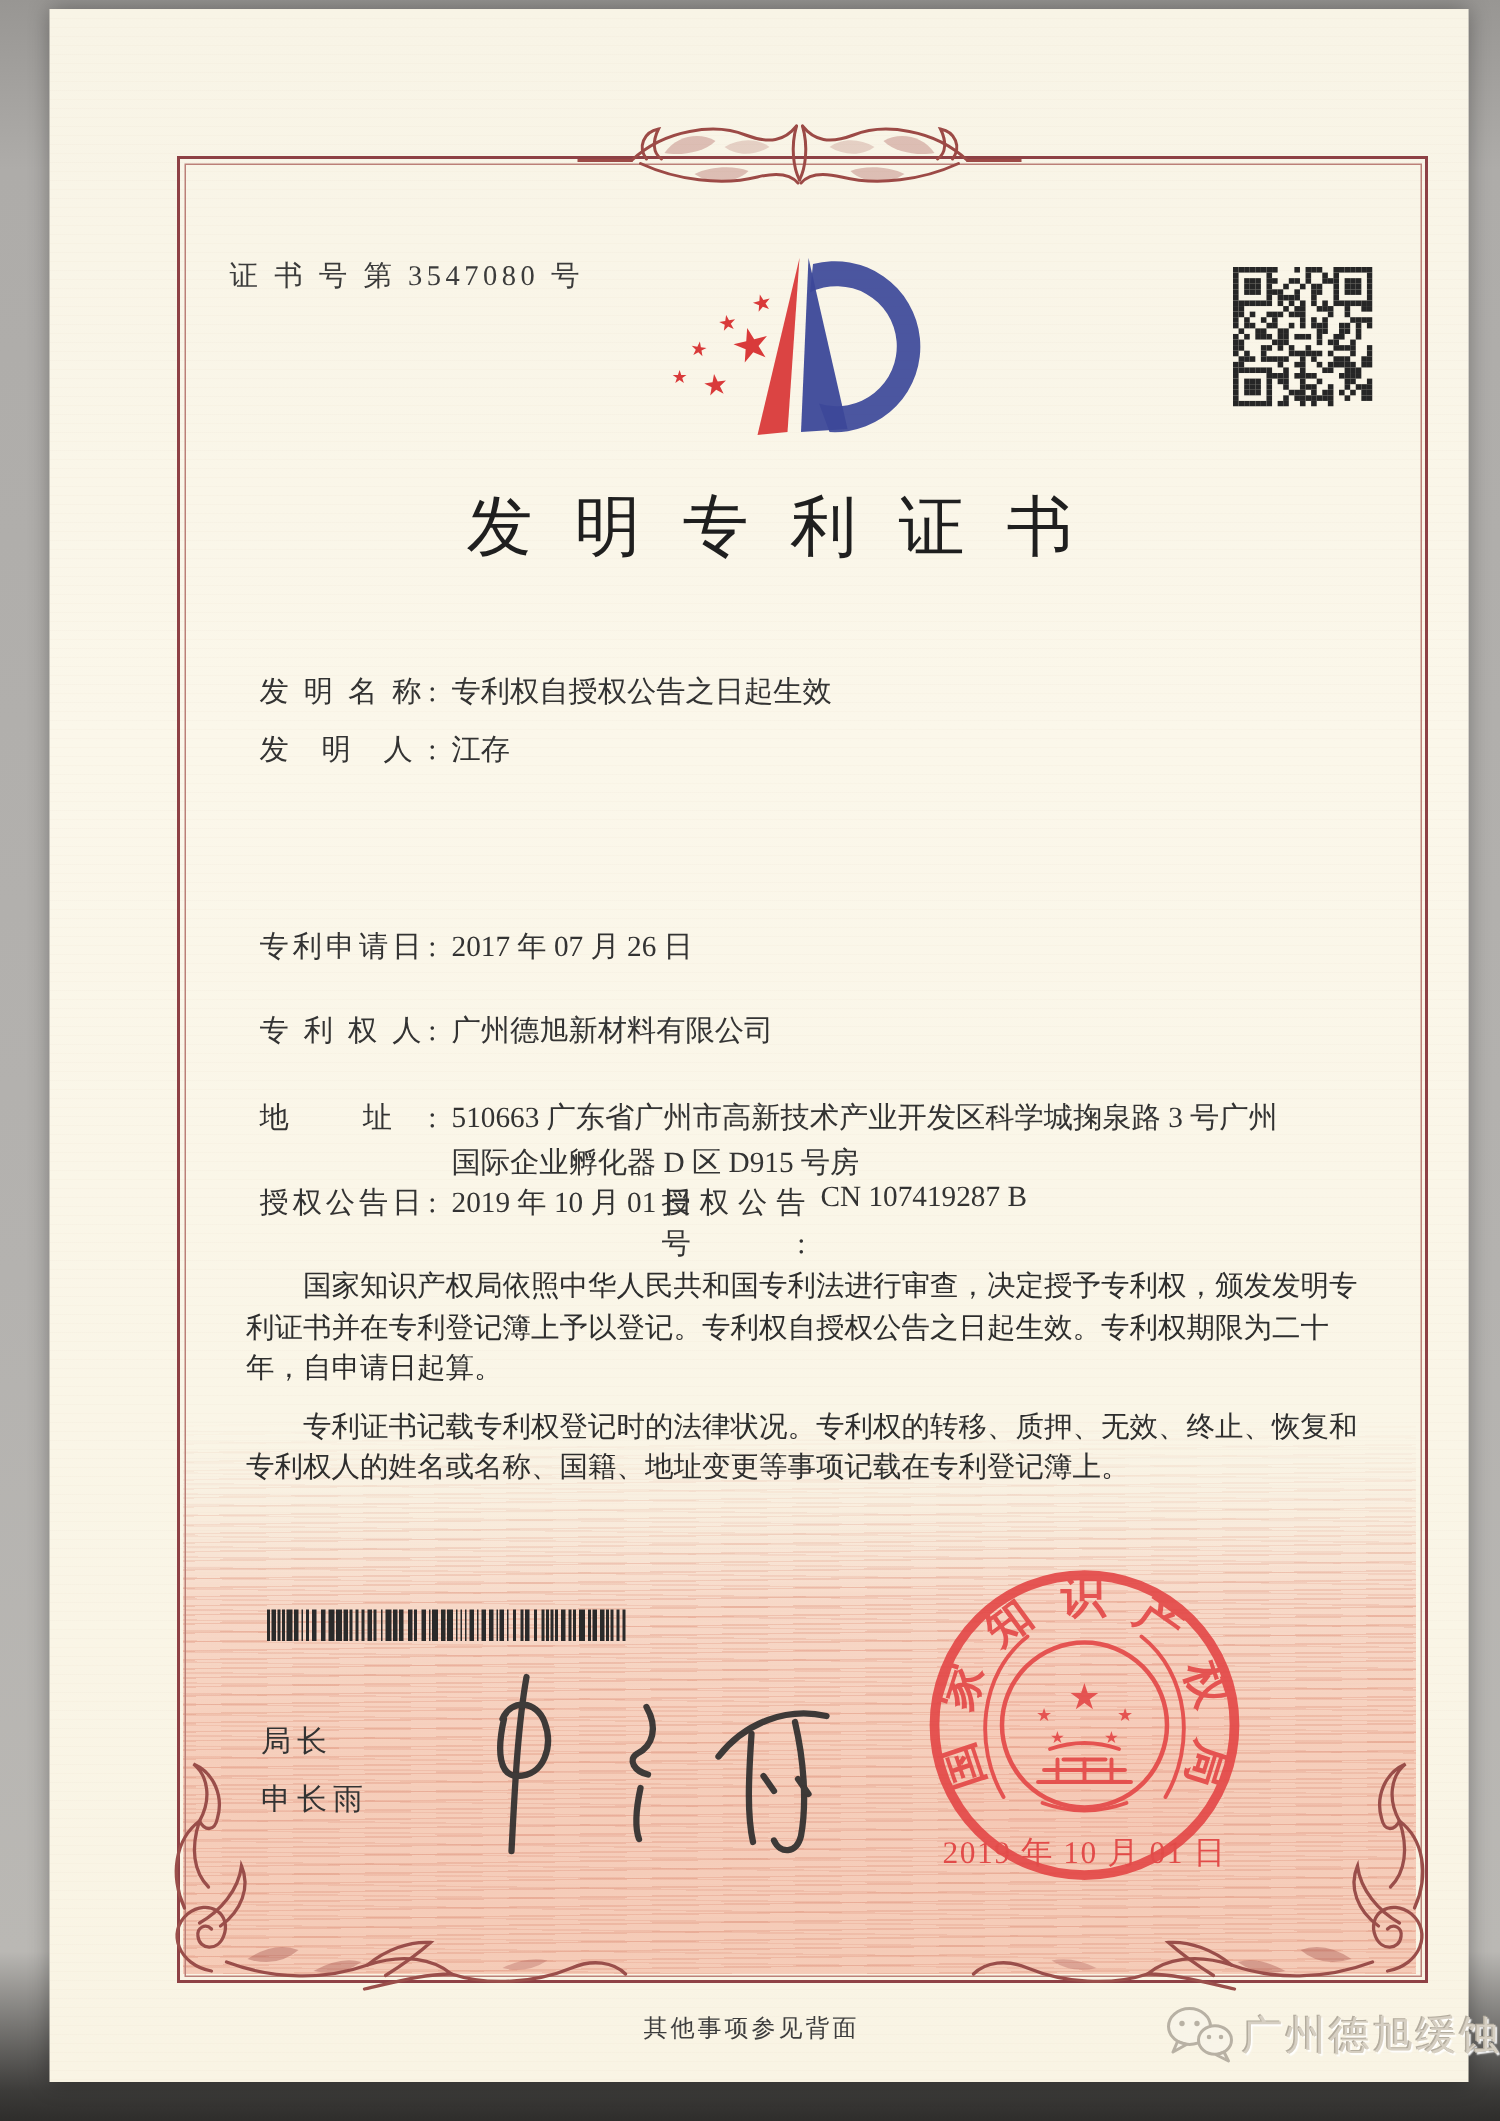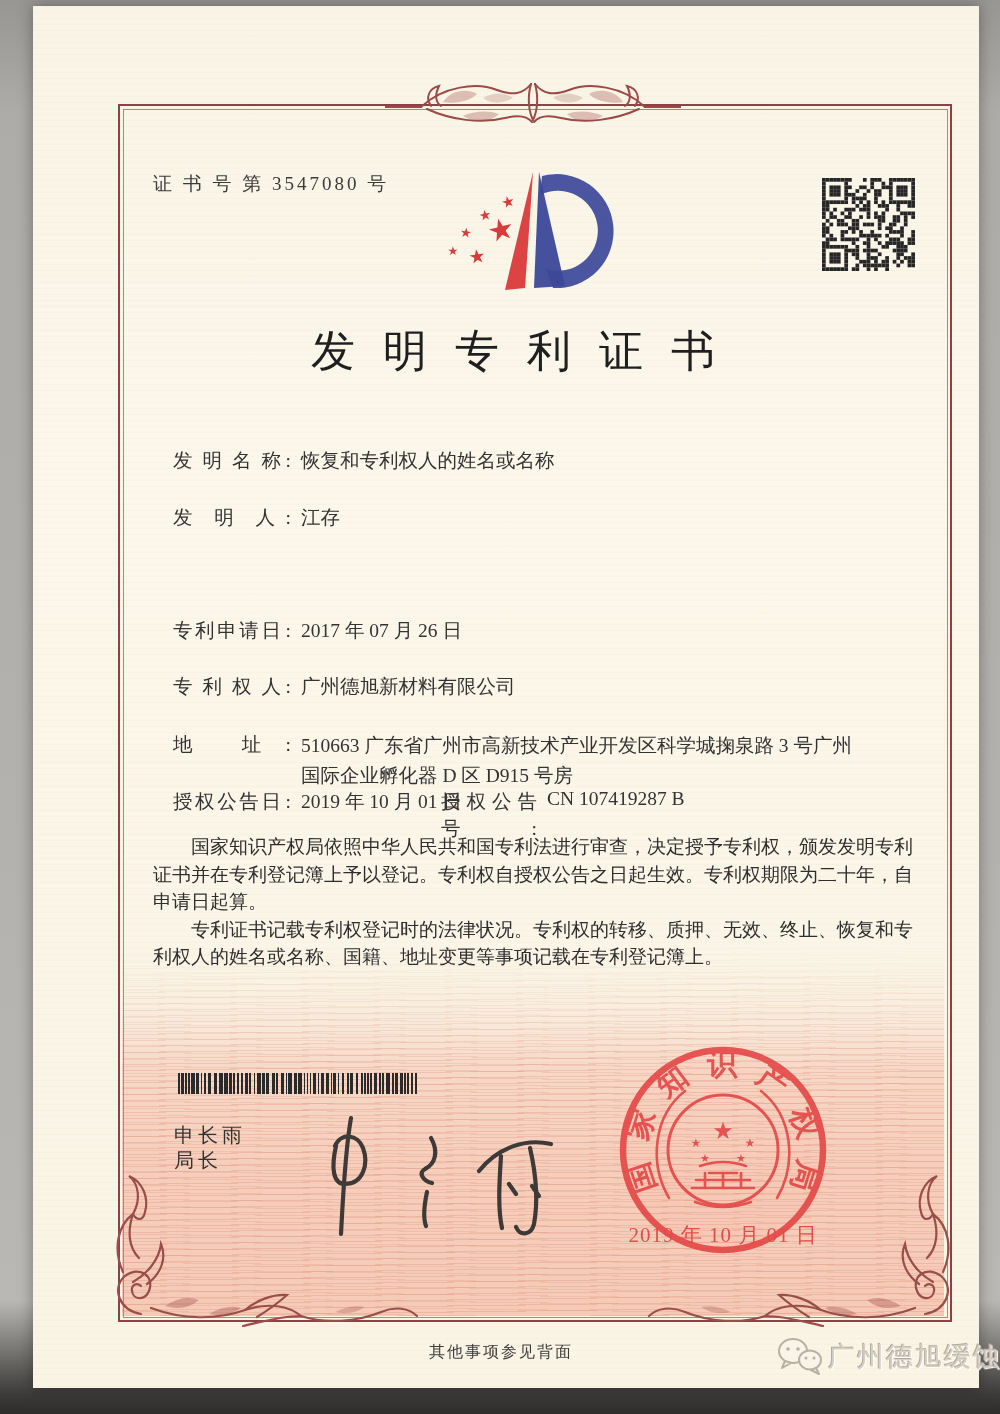--- a/index.html
+++ b/index.html
@@ -33,23 +33,23 @@
   #certno{left:120px;top:165px;font-size:19px;letter-spacing:3px;color:#3b3b3b;z-index:4;}
   #title{left:278px;top:316px;font-size:44px;letter-spacing:28px;color:#1f1f1f;z-index:4;white-space:nowrap;}
   .row{position:absolute;left:140px;z-index:4;font-size:19.5px;color:#333;display:flex;align-items:flex-start;}
   .lbl{display:inline-block;width:118px;text-align:justify;text-align-last:justify;flex:none;}
   .lbl::after{content:":";margin-left:2px;}
   .val{margin-left:10px;white-space:nowrap;}
   .val.wrap{white-space:normal;width:552px;line-height:30px;}
   .pair2{position:absolute;left:268px;display:flex;}
   .pair2 .lbl{width:96px;}
   #paras{left:120px;top:827px;width:770px;z-index:4;font-size:19px;line-height:27.5px;color:#2e2e2e;}
-  #paras p{margin:0;text-indent:2em;}
+  #paras p{margin:11px;text-indent:2em;}
   #bureau-title{left:141px;top:1141px;font-size:20px;font-family:"Liberation Sans","DejaVu Sans",sans-serif;color:#333;z-index:4;letter-spacing:4px;}
-  #bureau-name{left:141px;top:1116px;font-size:20px;font-family:Liberation Mono, monospace;color:#333;z-index:4;letter-spacing:4px;}
+  #bureau-name{left:141px;top:1180px;font-size:20px;font-family:Liberation Mono, monospace;color:#333;z-index:4;letter-spacing:4px;}
   #pageinfo{left:280px;top:1278px;width:380px;text-align:center;font-size:16.5px;letter-spacing:2px;color:#3a3a3a;z-index:4;}
   #backnote{left:396px;top:1336px;font-size:16px;letter-spacing:2px;color:#3d3d3d;z-index:2;}
   #watermark{left:795px;top:1333px;font-size:27px;letter-spacing:2px;z-index:2;
     color:#d6cfc2;text-shadow:-1px -1px 0 #b3ac9e,1px 1px 1px #ffffff;white-space:nowrap;}
   
   #logo{left:400px;top:155px;z-index:4;}
   #qr{left:789px;top:172px;z-index:4;}
   #barcode{left:145px;top:1067px;width:243px;height:21px;z-index:4;display:flex;align-items:stretch;}
   #barcode div{height:100%;}
   #sig{left:280px;top:1095px;z-index:5;}
@@ -448,23 +448,23 @@
       <rect x="33.48" y="89.28" width="3.72" height="3.72" fill="#262626"></rect>
       <rect x="44.64" y="89.28" width="3.72" height="3.72" fill="#262626"></rect>
       <rect x="52.08" y="89.28" width="3.72" height="3.72" fill="#262626"></rect>
       <rect x="63.24" y="89.28" width="3.72" height="3.72" fill="#262626"></rect>
     </svg>
 
   <div class="abs" id="title">发明专利证书</div>
 
   <div class="row" style="top:441px">
     <span class="lbl">发 明 名 称</span>
-    <span class="val">恢复和专利权人的姓名或名称</span>
+    <span class="val">专利权自授权公告之日起生效</span>
   </div>
-  <div class="row" style="top:498px">
+  <div class="row" style="top:480px">
     <span class="lbl">发 明 人</span>
     <span class="val">江存</span>
   </div>
   <div class="row" style="top:611px">
     <span class="lbl">专利申请日</span>
     <span class="val">2017 年 07 月 26 日</span>
   </div>
   <div class="row" style="top:667px">
     <span class="lbl">专 利 权 人</span>
     <span class="val">广州德旭新材料有限公司</span>

